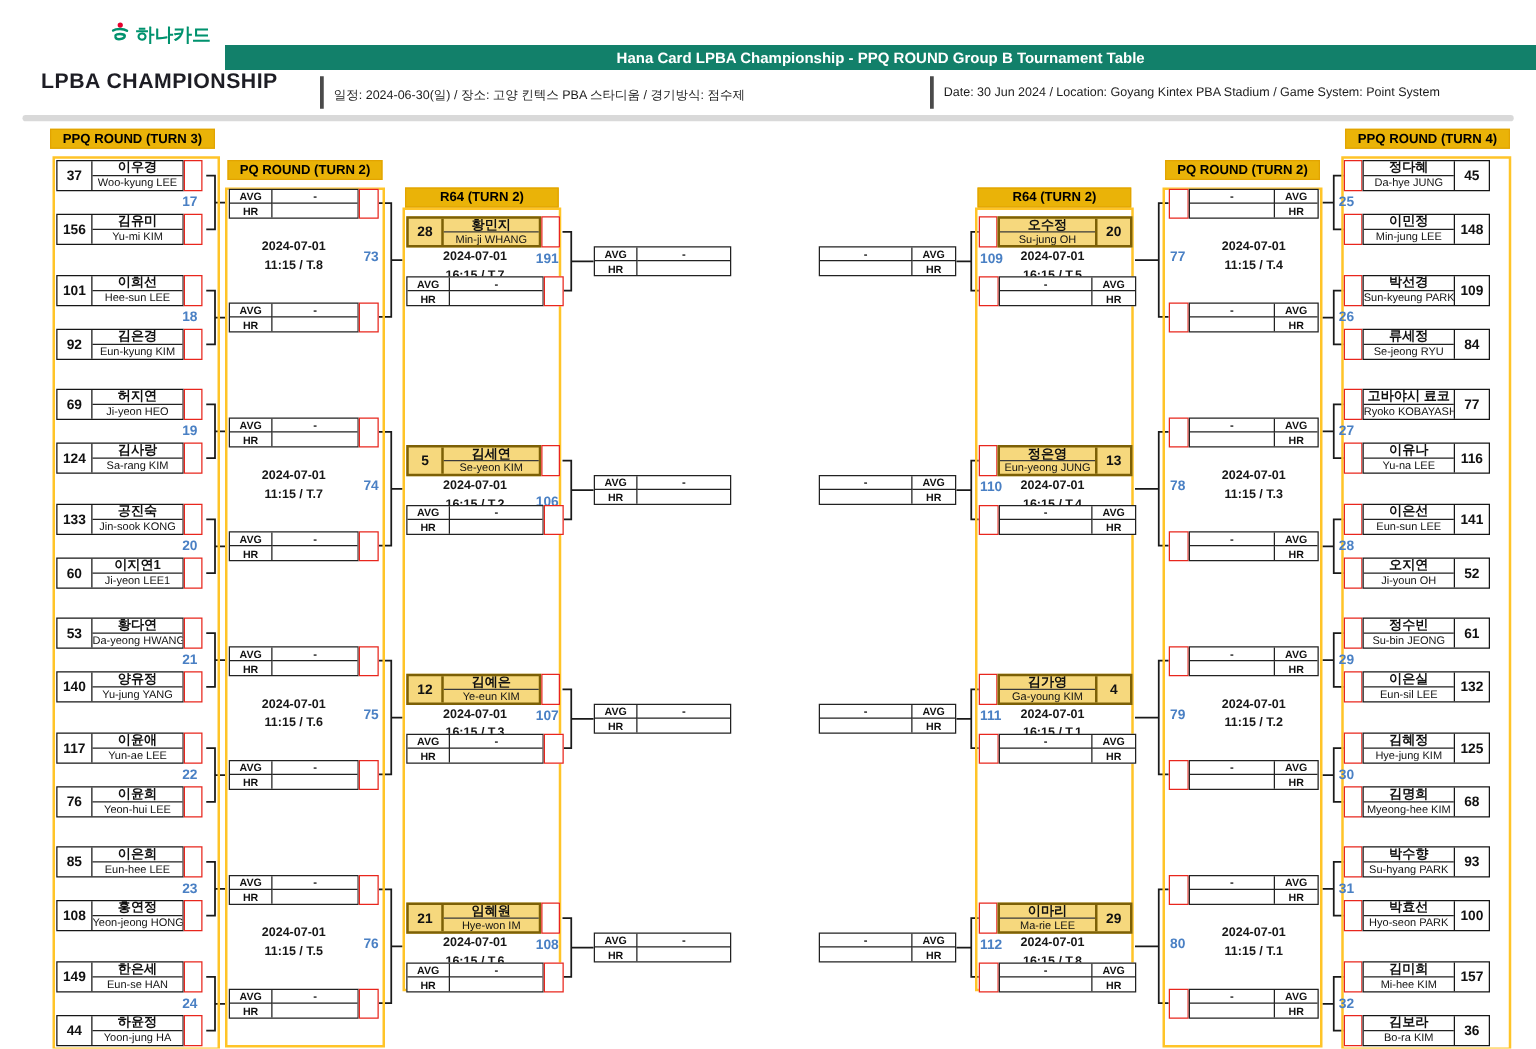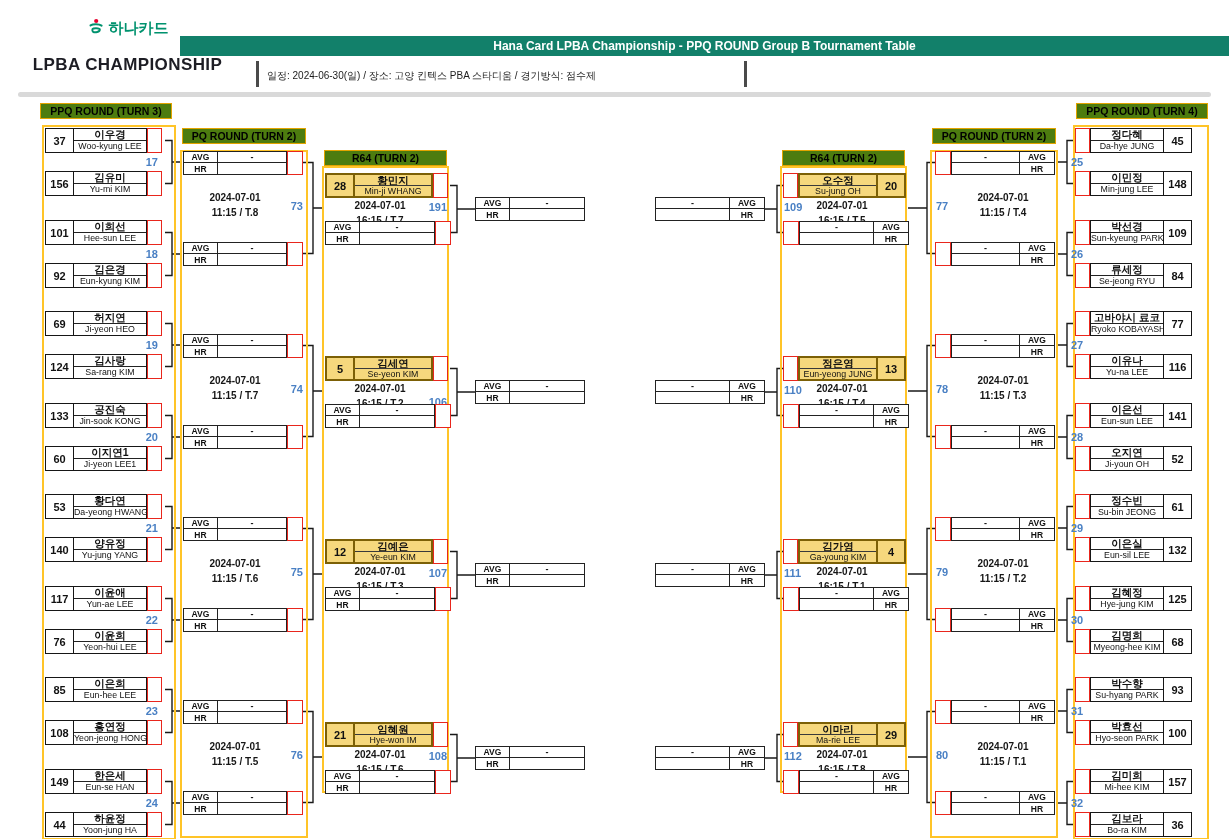--- a/index.html
+++ b/index.html
@@ -10,21 +10,21 @@
 .brand{position:absolute;left:20px;top:14px;width:215px;height:64px;display:flex;flex-direction:column;align-items:center;justify-content:center}
 .brand-kr{color:#00926e;font-size:15px;font-weight:bold;display:flex;align-items:center;gap:4px}
 .brand-sub{color:#1d1d24;font-size:17px;font-weight:800;letter-spacing:.4px;margin-top:16px;white-space:nowrap}
 .title-kr{position:absolute;left:180px;top:8px;width:920px;text-align:center;font-size:17px;font-weight:800;color:#000}
 .gbar{position:absolute;left:180px;top:36px;width:1049px;height:20px;background:#12806a;color:#fff;
   font-size:12px;font-weight:bold;display:flex;align-items:center;justify-content:center}
 .vbar{position:absolute;width:3px;height:26px;background:#4a4a4a;top:61px}
 .info{position:absolute;top:69px;font-size:10px;color:#1c1c1c;white-space:nowrap}
 .gsep{position:absolute;left:18px;top:92px;width:1193px;height:5px;background:#d9d9d9;border-radius:3px}
 
-.chead{position:absolute;background:#4d7c0f;border:1px solid #e2a400;font-size:10.5px;font-weight:bold;
+.chead{position:absolute;background:#eab308;border:1px solid #e2a400;font-size:10.5px;font-weight:bold;
   display:flex;align-items:center;justify-content:center;color:#000;white-space:nowrap}
 .colbox{position:absolute;border:2px solid #ffc428}
 .wires{position:absolute;left:0;top:0}
 
 .prow{position:absolute;display:flex;height:25px}
 .pbx{display:flex;border:1.5px solid #161616;background:#fff;height:25px}
 .cellnum{width:28px;display:flex;align-items:center;justify-content:center;font-size:11px;font-weight:bold}
 .dvr{border-right:1.5px solid #161616}
 .dvl{border-left:1.5px solid #161616}
 .cellnm{width:72px;display:flex;flex-direction:column}
@@ -73,20 +73,21 @@
         </svg>
       </span>
       <span>하나카드</span>
     </div>
     <div class="brand-sub">LPBA CHAMPIONSHIP</div>
   </div>
   <div class="gbar">Hana Card LPBA Championship - PPQ ROUND Group B Tournament Table</div>
   <div class="vbar" style="left:256px"></div>
   <div class="info" style="left:267px">일정: 2024-06-30(일) / 장소: 고양 킨텍스 PBA 스타디움 / 경기방식: 점수제</div>
   <div class="vbar" style="left:744px"></div>
+  <div class="info" style="left:755px">Date: 30 Jun 2024 / Location: Goyang Kintex PBA Stadium / Game System: Point System</div>
   <div class="gsep"></div>
 
   <svg class="wires" width="1229" height="839">
     <g stroke="#1a1a1a" stroke-width="1.4" fill="none">
       <path d="M165 140.5 H172 V183.5 H165 M172 162 H181 M165 232.5 H172 V275.5 H165 M172 254 H181 M165 323.5 H172 V366.5 H165 M172 345 H181 M165 415.5 H172 V458.5 H165 M172 437 H181 M165 506.5 H172 V549.5 H165 M172 528 H181 M165 598.5 H172 V641.5 H165 M172 620 H181 M165 689.5 H172 V732.5 H165 M172 711 H181 M165 781.5 H172 V824.5 H165 M172 803 H181"></path>
       <path d="M303 162.5 H313 V253.5 H303 M313 208 H322 M303 345.5 H313 V436.5 H303 M313 391 H322 M303 528.5 H313 V619.5 H303 M313 574 H322 M303 711.5 H313 V802.5 H303 M313 757 H322"></path>
       <path d="M450 185.5 H457 V232.5 H450 M457 209 H475 M450 368.5 H457 V415.5 H450 M457 392 H475 M450 551.5 H457 V598.5 H450 M457 575 H475 M450 734.5 H457 V781.5 H450 M457 758 H475"></path>
       <path d="M783 185.5 H777 V232.5 H783 M777 209 H765 M783 368.5 H777 V415.5 H783 M777 392 H765 M783 551.5 H777 V598.5 H783 M777 575 H765 M783 734.5 H777 V781.5 H783 M777 758 H765"></path>
       <path d="M935 162.5 H927 V253.5 H935 M927 208 H908 M935 345.5 H927 V436.5 H935 M927 391 H908 M935 528.5 H927 V619.5 H935 M927 574 H908 M935 711.5 H927 V802.5 H935 M927 757 H908"></path>
       <path d="M1075 140.5 H1067 V183.5 H1075 M1067 162 H1058 M1075 232.5 H1067 V275.5 H1075 M1067 254 H1058 M1075 323.5 H1067 V366.5 H1075 M1067 345 H1058 M1075 415.5 H1067 V458.5 H1075 M1067 437 H1058 M1075 506.5 H1067 V549.5 H1075 M1067 528 H1058 M1075 598.5 H1067 V641.5 H1075 M1067 620 H1058 M1075 689.5 H1067 V732.5 H1075 M1067 711 H1058 M1075 781.5 H1067 V824.5 H1075 M1067 803 H1058"></path>

